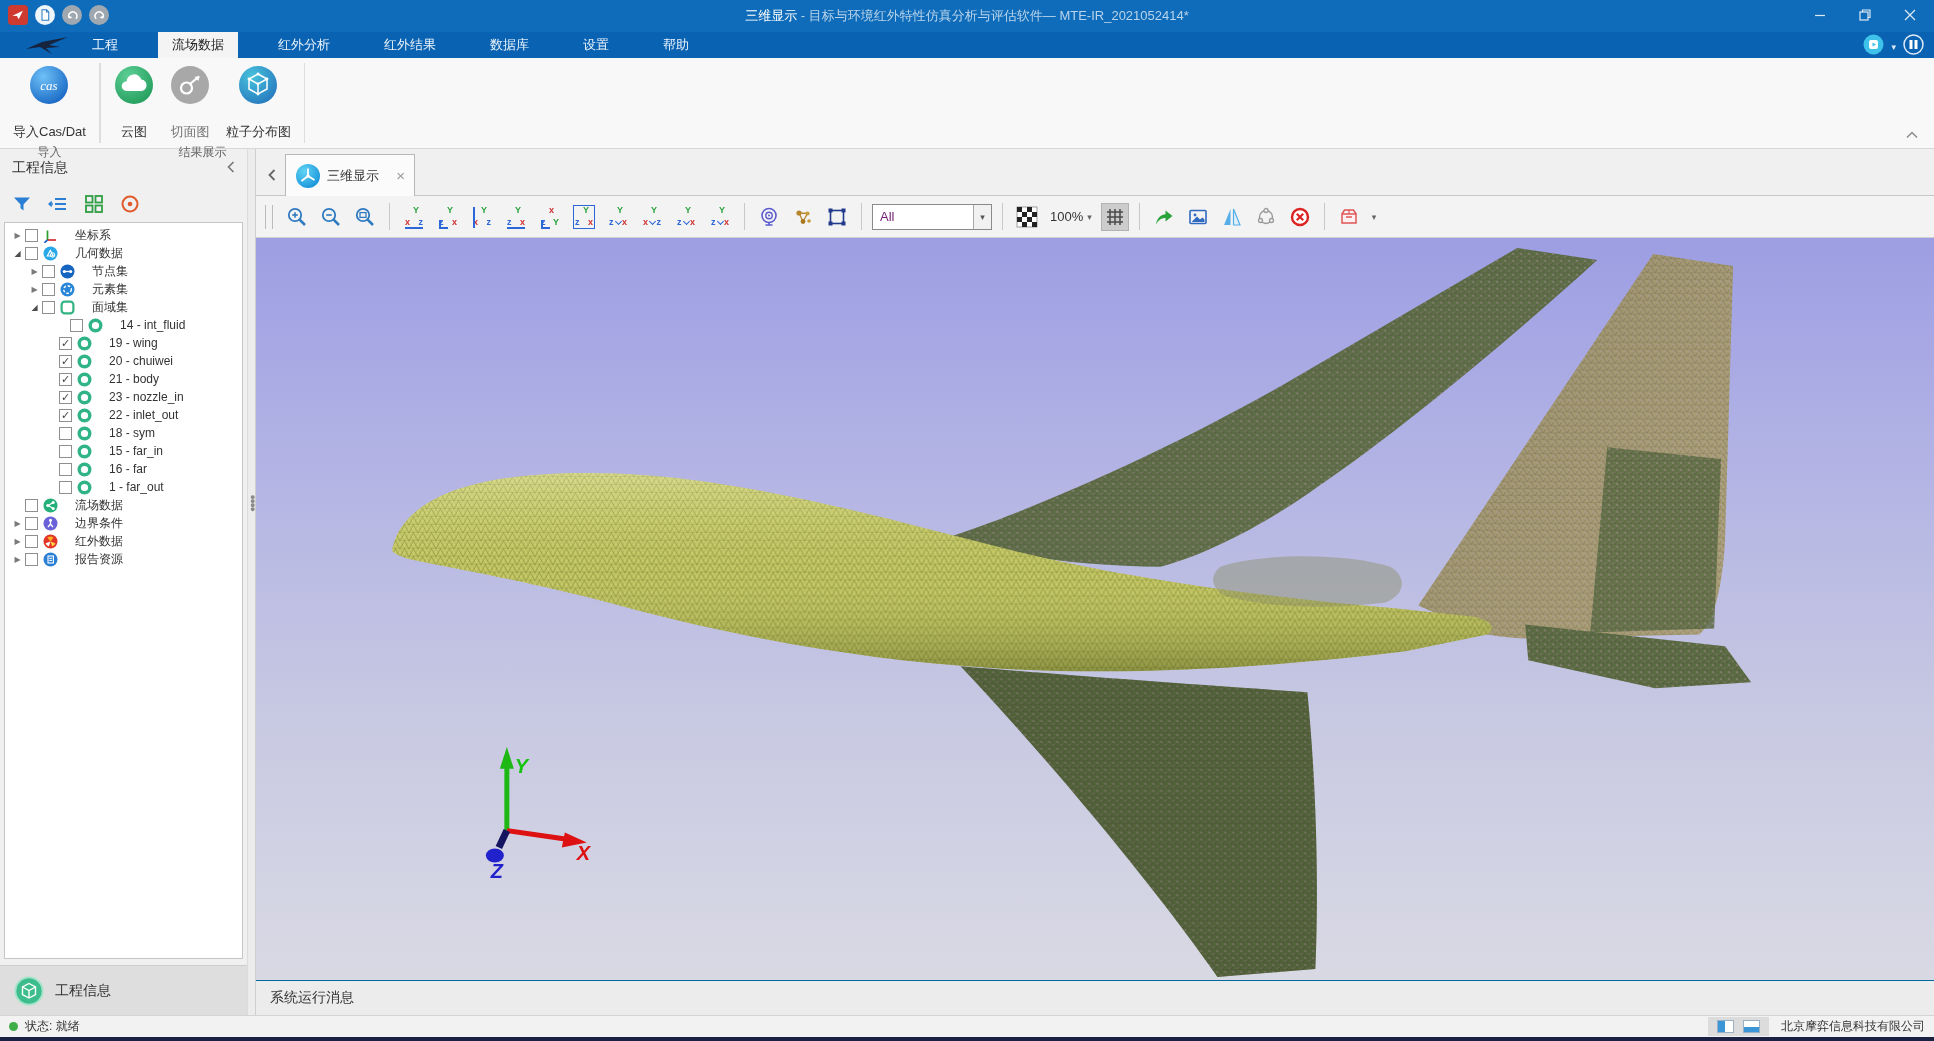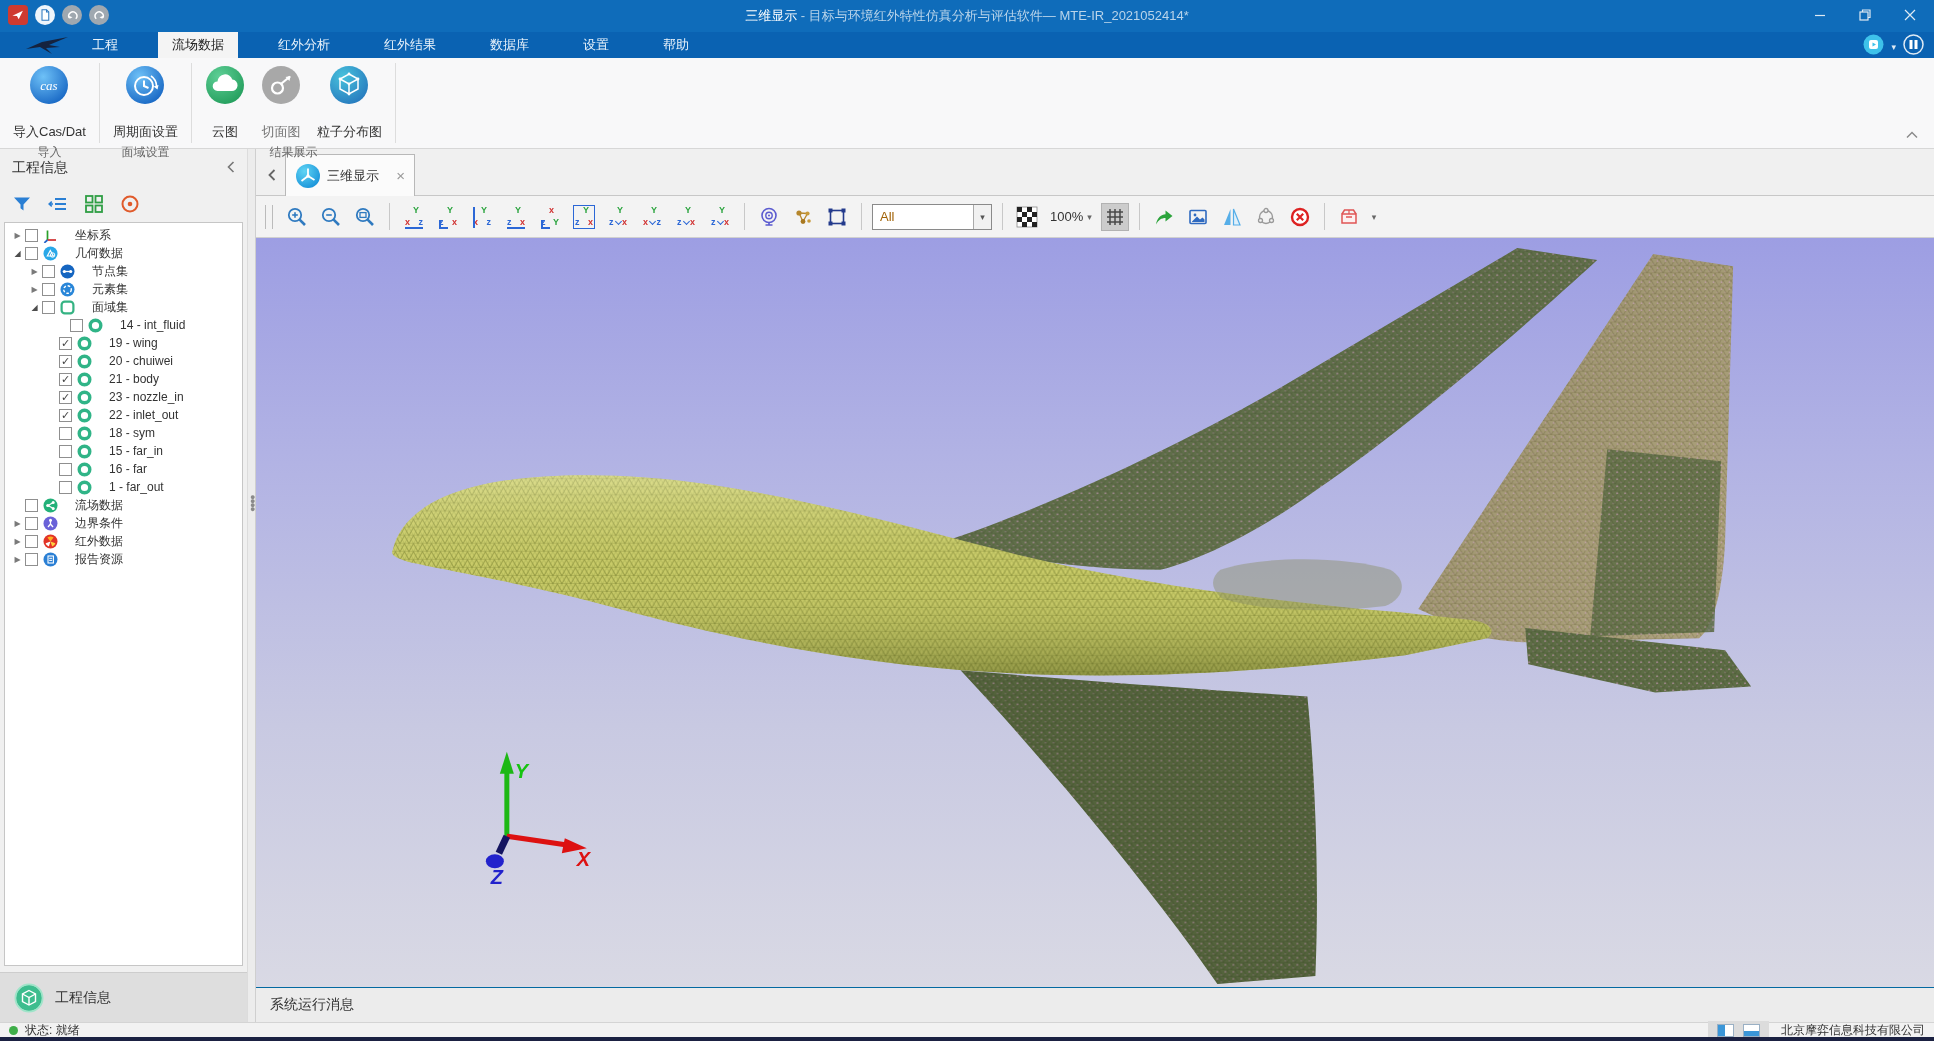--- a/index.html
+++ b/index.html
@@ -79,34 +79,34 @@
   .vw .vu { top:3px; left:13px; }
   .vw .vl { bottom:4px; left:5px; }
   .vw .vr { bottom:4px; right:5px; }
   .vdeco { position:absolute; }
   .vdeco.underline { left:5px; right:5px; bottom:2px; height:2px; background:#2b67d6; }
   .vdeco.corner { left:5px; bottom:2px; width:9px; height:9px; border-left:2px solid #2b67d6; border-bottom:2px solid #2b67d6; }
   .vdeco.leftbar { left:5px; top:4px; bottom:3px; width:2px; background:#2b67d6; }
   .vdeco.box { left:3px; right:3px; top:2px; bottom:2px; border:1.5px solid #2b67d6; }
   .vdeco.iso { left:12px; bottom:7px; width:5px; height:5px; border-left:1.5px solid #2b67d6; border-bottom:1.5px solid #2b67d6; transform:rotate(-45deg); }
   .tselect { width:120px; height:26px; border:1px solid #8a8a8a; background:#fff; display:flex; align-items:center; flex:0 0 auto; }
-  .tselect .val { flex:1; padding-left:7px; font-size:13px; color:#a16207; }
+  .tselect .val { flex:1; padding-left:7px; font-size:13px; color:#701a75; }
   .tselect .sbtn { width:18px; height:24px; border-left:1px solid #aaa; background:#f1f1f1; display:flex; align-items:center; justify-content:center; font-size:9px; color:#555; }
   .tzoom { display:flex; align-items:center; gap:4px; font-size:13px; color:#333; flex:0 0 auto; padding:0 3px; }
   .caret { font-size:9px; color:#666; }
 
   .viewport { flex:1 1 auto; min-height:0; position:relative;
               background:linear-gradient(180deg,#9d9ee3 0%, #aeafе5 25%, #b2b3e4 25%, #c8c9e2 65%, #d9d9e4 100%);
               background:linear-gradient(180deg,#9d9ee3 0%, #b2b3e4 30%, #c8c9e2 65%, #d9d9e4 100%); }
   .viewport svg.scene { position:absolute; inset:0; width:100%; height:100%; }
 
   .message-bar { height:35px; background:#ececec; border-top:1px solid #0369a1; display:flex; align-items:center; padding-left:14px; font-size:14px; color:#333; flex:0 0 auto; }
 
   
-  .statusbar { height:15px; background:#f2f2f2; border-top:1px solid #d4d4d4; display:flex; align-items:center; gap:7px; padding:0 9px; font-size:12px; color:#333; flex:0 0 auto; }
+  .statusbar { height:22px; background:#f2f2f2; border-top:1px solid #d4d4d4; display:flex; align-items:center; gap:7px; padding:0 9px; font-size:12px; color:#333; flex:0 0 auto; }
   .sdot { width:9px; height:9px; border-radius:50%; background:#3fae49; }
   .status-right { margin-left:auto; display:flex; align-items:center; gap:12px; }
   .chip { background:#dcdcdc; height:19px; display:flex; align-items:center; gap:9px; padding:0 9px; }
   .lyico { width:17px; height:13px; background:#fff; border:1px solid #9ab0c4; position:relative; }
   .lyico.left::before  { content:""; position:absolute; left:0; top:0; bottom:0; width:7px; background:#3b96d8; }
   .lyico.bottom::before{ content:""; position:absolute; left:0; right:0; bottom:0; height:5px; background:#3b96d8; }
   .bottom-strip { height:4px; background:#1b2142; flex:0 0 auto; }
 </style>
 </head>
 <body>
@@ -210,41 +210,20 @@
                 </defs>
                 <circle cx="20" cy="20" r="19" fill="url(#rg1)"></circle>
                 <text x="20" y="25" text-anchor="middle" font-size="13" font-style="italic" fill="#fff" font-family="'Liberation Serif',serif">cas</text>
               </svg>
               <span class="lbl">导入Cas/Dat</span>
             </div>
           </div>
           <div class="rglabel">导入</div>
         </div>
         <div class="rsep"></div>
-        <div class="rgroup">
-          <div class="rbuttons">
-            <div class="rbtn">
-              <svg viewBox="0 0 40 40">
-                <defs>
-                  <radialGradient id="rg2" cx="35%" cy="28%" r="85%">
-                    <stop offset="0" stop-color="#6ec1f7"></stop>
-                    <stop offset="1" stop-color="#1160c0"></stop>
-                  </radialGradient>
-                </defs>
-                <circle cx="20" cy="20" r="19" fill="url(#rg2)"></circle>
-                <circle cx="19" cy="21" r="9" fill="none" stroke="#fff" stroke-width="2"></circle>
-                <path d="M19 15.5 V21 L23.5 23" fill="none" stroke="#fff" stroke-width="2"></path>
-                <path d="M26 11 A12.5 12.5 0 0 1 31.5 21" fill="none" stroke="#fff" stroke-width="1.6"></path>
-                <path d="M32.5 24.5 L28.5 21.5 L33.5 20 Z" fill="#fff"></path>
-              </svg>
-              <span class="lbl">周期面设置</span>
-            </div>
-          </div>
-          <div class="rglabel">面域设置</div>
-        </div>
         <div class="rsep"></div>
         <div class="rgroup">
           <div class="rbuttons">
             <div class="rbtn">
               <svg viewBox="0 0 40 40">
                 <defs>
                   <radialGradient id="rg3" cx="35%" cy="28%" r="85%">
                     <stop offset="0" stop-color="#5ecf96"></stop>
                     <stop offset="1" stop-color="#1f9a58"></stop>
                   </radialGradient>

